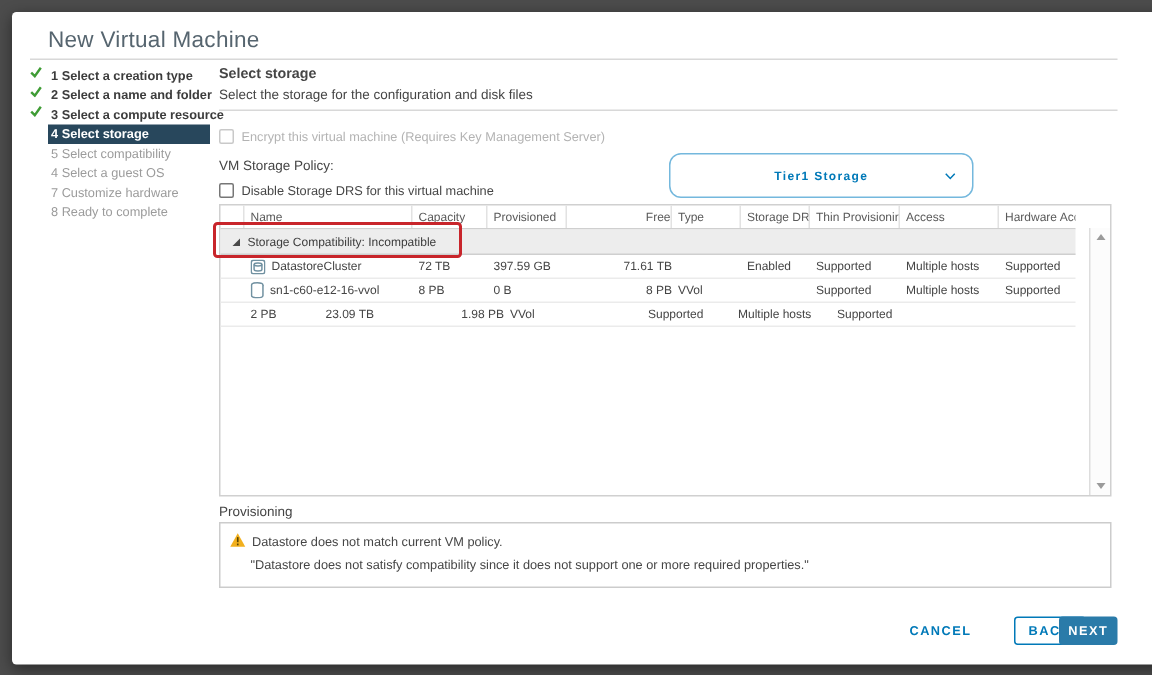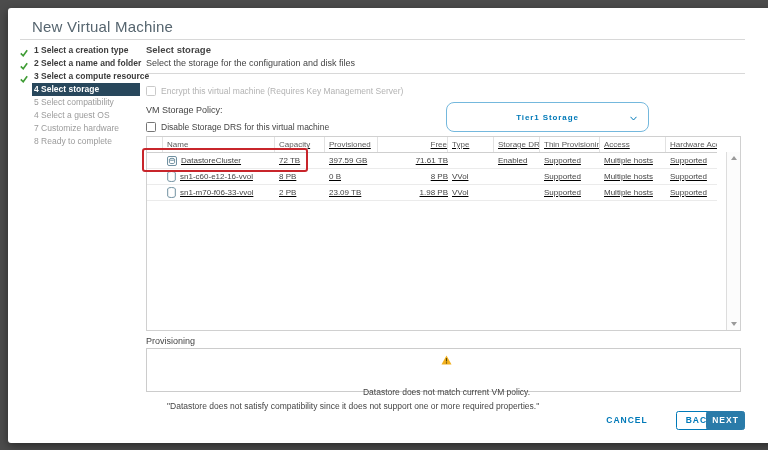--- a/index.html
+++ b/index.html
@@ -5,42 +5,42 @@
   html,body{margin:0;padding:0;background:#4c4c4c;}
   .screen{position:relative;width:768px;height:450px;background:#4c4c4c;font-family:"Liberation Sans",sans-serif;overflow:hidden;}
   .dialog{position:absolute;left:8px;top:8px;width:744px;height:435px;background:#ffffff;border-radius:3px;box-shadow:0 3px 10px rgba(0,0,0,.45);padding-left:34px;}
   .dlg-title{position:absolute;left:24px;top:10px;font-size:15px;color:#56656f;font-weight:400;letter-spacing:.2px;}
   .hr{position:absolute;height:1px;background:#d8d8d8;}
   .hr.title{left:12px;top:31px;width:725px;}
   .hr.sub{left:138px;top:65px;width:599px;}
 
   
   .steps{position:absolute;left:12px;top:36px;width:120px;}
-  .step{display:flex;align-items:flex-end;height:13px;cursor:default;}
+  .step{display:flex;align-items:flex-start;height:13px;cursor:default;}
   .step .chk{width:12px;flex:0 0 12px;display:flex;align-items:center;}
   .step .lbl{flex:1;font-size:8.5px;color:#3c3c3c;font-weight:700;line-height:13px;padding-left:2px;white-space:nowrap;}
   .step.pending .lbl{color:#9b9b9b;font-weight:400;}
   .step.active .lbl{background:#28475c;color:#ffffff;font-weight:700;}
 
   
   .heading{position:absolute;left:138px;top:36px;font-size:9.5px;font-weight:700;color:#454545;}
   .subheading{position:absolute;left:138px;top:50px;font-size:9px;color:#454545;}
   .row-check{position:absolute;left:138px;display:flex;align-items:flex-start;gap:5px;font-size:8.5px;color:#454545;}
   .row-check.encrypt{top:78px;color:#b3b3b3;}
   .row-check.drs{top:114px;}
   .cb{width:8px;height:8px;border:1px solid #767676;border-radius:1.5px;background:#fff;flex:0 0 8px;}
   .cb.disabled{border-color:#c9c9c9;}
   .policy-label{position:absolute;left:138px;top:97px;font-size:9px;color:#454545;}
   .dropdown{position:absolute;left:438px;top:94px;width:203px;height:30px;border:1px solid #74b8dd;border-radius:8px;background:#fff;display:flex;align-items:center;justify-content:center;box-sizing:border-box;cursor:pointer;}
   .dropdown .val{font-size:8px;font-weight:700;letter-spacing:.9px;color:#0079b8;}
   .dropdown .chev{position:absolute;right:13px;top:4px;width:5px;height:5px;}
 
   
   .grid{position:absolute;left:138px;top:128px;width:595px;height:195px;border:1px solid #d0d0d0;box-sizing:border-box;background:#fff;}
-  .grid-inner{margin-right:23px;text-decoration:underline;}
+  .grid-inner{margin-right:23px;}
   .thead{display:flex;height:15px;border-bottom:1px solid #cfcfcf;}
   .th{box-sizing:border-box;font-size:8px;color:#5a5a5a;line-height:15px;padding-left:4px;border-right:1px solid #e2e2e2;overflow:hidden;white-space:nowrap;}
   .th:last-child{border-right:none;}
   .tr{display:flex;height:15px;border-bottom:1px solid #ebebeb;font-size:8px;line-height:15px;color:#454545;cursor:pointer;}
   .td{box-sizing:border-box;padding-left:4px;overflow:hidden;white-space:nowrap;}
   .w-sel{width:16px;flex:0 0 16px;}
   .w-name{width:112px;flex:0 0 112px;}
   .w-cap{width:50px;flex:0 0 50px;}
   .w-prov{width:53px;flex:0 0 53px;}
   .w-free{width:70px;flex:0 0 70px;text-align:right;}
@@ -57,21 +57,21 @@
   .arr{position:absolute;left:3.5px;width:0;height:0;}
   .arr.up{top:4px;border-left:3px solid transparent;border-right:3px solid transparent;border-bottom:4px solid #9a9a9a;}
   .arr.down{bottom:4px;border-left:3px solid transparent;border-right:3px solid transparent;border-top:4px solid #9a9a9a;}
 
   
   .annotation{position:absolute;left:134px;top:140px;width:162px;height:20px;border:2.5px solid #c8252b;border-radius:3px;z-index:5;pointer-events:none;}
 
   
   .compat-label{position:absolute;left:138px;top:328px;font-size:9px;color:#454545;}
   .compat-box{position:absolute;left:138px;top:340px;width:595px;height:44px;border:1px solid #cccccc;box-sizing:border-box;}
-  .compat-line1{display:flex;align-items:center;gap:20px;margin:6px 0 0 6px;font-size:8.5px;color:#454545;flex-direction:column;}
+  .compat-line1{display:flex;align-items:center;gap:4px;margin:6px 0 0 6px;font-size:8.5px;color:#454545;}
   .compat-line2{margin:4px 0 0 20px;font-size:8.5px;color:#454545;}
 
   
   .btn{position:absolute;top:403px;height:19px;line-height:19px;text-align:center;font-size:8.5px;font-weight:700;letter-spacing:1px;border-radius:2.5px;cursor:pointer;box-sizing:border-box;}
   .btn.cancel{left:594px;width:50px;color:#0079b8;}
   .btn.back{left:668px;width:48px;color:#0079b8;border:1px solid #0079b8;background:#fff;line-height:17px;}
   .btn.next{left:698px;width:39px;color:#ffffff;background:#2a7ba9;border:1px solid #2a7ba9;line-height:17px;}
   .resize-handle{position:absolute;right:3px;bottom:3px;width:8px;height:8px;background:
     repeating-linear-gradient(135deg,transparent 0 2px,#b5b5b5 2px 3px);cursor:nwse-resize;}
 </style>
@@ -163,20 +163,24 @@
           <div class="th w-cap">Capacity</div>
           <div class="th w-prov">Provisioned</div>
           <div class="th w-free">Free</div>
           <div class="th w-type">Type</div>
           <div class="th w-drs">Storage DRS</div>
           <div class="th w-thin">Thin Provisioning</div>
           <div class="th w-acc">Access</div>
           <div class="th w-hw">Hardware Accel...</div>
         </div>
 
+        <div class="group-row">
+          <span class="caret"></span>
+          <span>Storage Compatibility: Incompatible</span>
+        </div>
 
         <div class="tr">
           <div class="td w-sel"></div>
           <div class="td w-name name-cell">
             <span class="rowicon">
               <svg width="10" height="10" viewBox="0 0 10 10">
                   <rect x="0.5" y="0.5" width="9" height="9" rx="1.5" fill="#fff" stroke="#7191a1"></rect>
                   <ellipse cx="5" cy="3.3" rx="2.6" ry="1" fill="none" stroke="#7191a1"></ellipse>
                   <path d="M2.4 3.3v3.3c0 .55 1.16 1 2.6 1s2.6-.45 2.6-1V3.3" fill="none" stroke="#7191a1"></path>
                 </svg>
@@ -209,29 +213,20 @@
           <div class="td w-free">8 PB</div>
           <div class="td w-type">VVol</div>
           <div class="td w-drs"></div>
           <div class="td w-thin">Supported</div>
           <div class="td w-acc">Multiple hosts</div>
           <div class="td w-hw">Supported</div>
         </div>
 
         <div class="tr">
           <div class="td w-sel"></div>
-          <div class="td w-name name-cell">
-            <span class="rowicon">
-              <svg width="9" height="11" viewBox="0 0 9 11">
-                  <ellipse cx="4.5" cy="2" rx="3.8" ry="1.5" fill="#fff" stroke="#7191a1"></ellipse>
-                  <path d="M0.7 2v7c0 .85 1.7 1.5 3.8 1.5s3.8-.65 3.8-1.5V2" fill="#fff" stroke="#7191a1"></path>
-                </svg>
-            </span>
-            <span>sn1-m70-f06-33-vvol</span>
-          </div>
           <div class="td w-cap">2 PB</div>
           <div class="td w-prov">23.09 TB</div>
           <div class="td w-free">1.98 PB</div>
           <div class="td w-type">VVol</div>
           <div class="td w-drs"></div>
           <div class="td w-thin">Supported</div>
           <div class="td w-acc">Multiple hosts</div>
           <div class="td w-hw">Supported</div>
         </div>
       </div>

